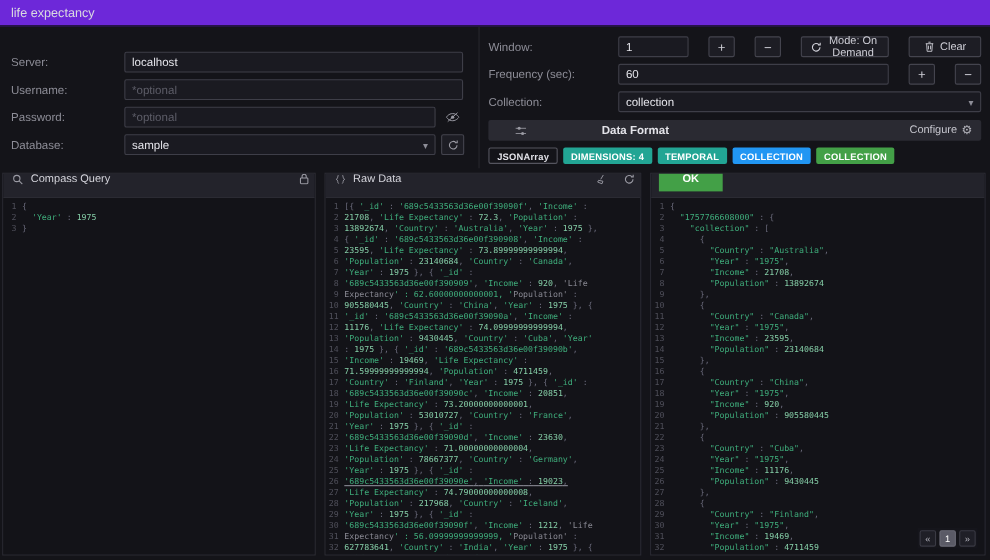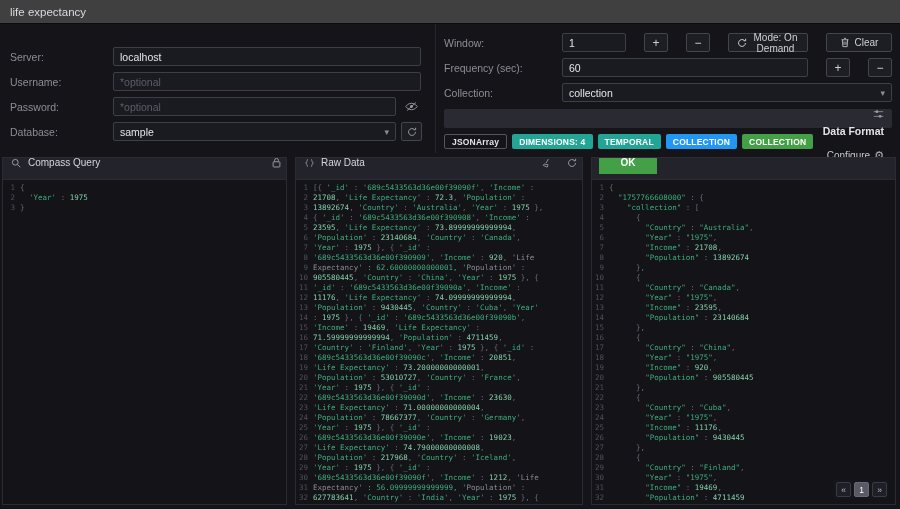--- a/index.html
+++ b/index.html
@@ -4,21 +4,21 @@
 <style>
   * { box-sizing: border-box; }
   html,body { margin:0; padding:0; }
   body {
     width:900px; height:509px; overflow:hidden;
     background:#141419; color:#d2d2d9;
     font-family:"Liberation Sans", sans-serif; font-size:11px;
   }
   
   .titlebar {
-    height:24px; background:#404040; border-bottom:1px solid #0b0b0f;
+    height:24px; background:#6d28d9; border-bottom:1px solid #0b0b0f;
     display:flex; align-items:center; padding:0 10px;
   }
   .titlebar .app-title { font-size:11.5px; color:#dadae0; }
 
   
   .top { display:flex; height:129px; }
   .left-form {
     width:436px; flex:none; padding:20px 10px 0 10px;
     border-right:1px solid #26262d;
   }
@@ -61,21 +61,21 @@
     font-family:"Liberation Sans", sans-serif;
   }
   .cmd-btn.grow { flex:1; }
   .win-input { width:64px; }
   .freq-input { flex:1; }
   .grow1 { flex:1; }
 
   
   .df-bar {
     margin-top:4px; height:19px; background:#2a2a32; border-radius:2px;
-    display:flex; align-items:flex-end; padding:0 8px; gap:6px; color:#c6c6ce;flex-direction:column;
+    display:flex; align-items:center; padding:0 8px; gap:6px; color:#c6c6ce;
   }
   .df-bar .df-icon { margin-left:16px; color:#9a9aa3; display:flex; }
   .df-bar .df-title { margin-left:62px; font-size:10.5px; font-weight:bold; color:#e2e2e8; }
   .df-bar .sp { flex:1; }
   .df-configure { display:flex; align-items:center; gap:4px; font-size:10px; color:#c6c6ce; cursor:pointer; }
   .df-configure .gear { font-size:11px; color:#aeaeb6; }
   .badge-row { margin-top:6px; display:flex; gap:5px; }
   .badge {
     height:15px; display:flex; align-items:center; padding:0 7px;
     font-size:8.5px; font-weight:bold; color:#fff; border-radius:2px;
@@ -307,21 +307,21 @@
           <div class="code-line"><span class="ln">16</span><span class="lc" style="white-space: pre;"><span class="tok-n">71.59999999999994</span><span class="tok-p">,</span><span class="lc"> </span><span class="tok-s">'Population'</span><span class="lc"> </span><span class="tok-p">:</span><span class="lc"> </span><span class="tok-n">4711459</span><span class="tok-p">,</span></span></div>
           <div class="code-line"><span class="ln">17</span><span class="lc" style="white-space: pre;"><span class="tok-s">'Country'</span><span class="lc"> </span><span class="tok-p">:</span><span class="lc"> </span><span class="tok-s">'Finland'</span><span class="tok-p">,</span><span class="lc"> </span><span class="tok-s">'Year'</span><span class="lc"> </span><span class="tok-p">:</span><span class="lc"> </span><span class="tok-n">1975</span><span class="lc"> </span><span class="tok-p">}</span><span class="tok-p">,</span><span class="lc"> </span><span class="tok-p">{</span><span class="lc"> </span><span class="tok-s">'_id'</span><span class="lc"> </span><span class="tok-p">:</span></span></div>
           <div class="code-line"><span class="ln">18</span><span class="lc" style="white-space: pre;"><span class="tok-s">'689c5433563d36e00f39090c'</span><span class="tok-p">,</span><span class="lc"> </span><span class="tok-s">'Income'</span><span class="lc"> </span><span class="tok-p">:</span><span class="lc"> </span><span class="tok-n">20851</span><span class="tok-p">,</span></span></div>
           <div class="code-line"><span class="ln">19</span><span class="lc" style="white-space: pre;"><span class="tok-s">'Life Expectancy'</span><span class="lc"> </span><span class="tok-p">:</span><span class="lc"> </span><span class="tok-n">73.20000000000001</span><span class="tok-p">,</span></span></div>
           <div class="code-line"><span class="ln">20</span><span class="lc" style="white-space: pre;"><span class="tok-s">'Population'</span><span class="lc"> </span><span class="tok-p">:</span><span class="lc"> </span><span class="tok-n">53010727</span><span class="tok-p">,</span><span class="lc"> </span><span class="tok-s">'Country'</span><span class="lc"> </span><span class="tok-p">:</span><span class="lc"> </span><span class="tok-s">'France'</span><span class="tok-p">,</span></span></div>
           <div class="code-line"><span class="ln">21</span><span class="lc" style="white-space: pre;"><span class="tok-s">'Year'</span><span class="lc"> </span><span class="tok-p">:</span><span class="lc"> </span><span class="tok-n">1975</span><span class="lc"> </span><span class="tok-p">}</span><span class="tok-p">,</span><span class="lc"> </span><span class="tok-p">{</span><span class="lc"> </span><span class="tok-s">'_id'</span><span class="lc"> </span><span class="tok-p">:</span></span></div>
           <div class="code-line"><span class="ln">22</span><span class="lc" style="white-space: pre;"><span class="tok-s">'689c5433563d36e00f39090d'</span><span class="tok-p">,</span><span class="lc"> </span><span class="tok-s">'Income'</span><span class="lc"> </span><span class="tok-p">:</span><span class="lc"> </span><span class="tok-n">23630</span><span class="tok-p">,</span></span></div>
           <div class="code-line"><span class="ln">23</span><span class="lc" style="white-space: pre;"><span class="tok-s">'Life Expectancy'</span><span class="lc"> </span><span class="tok-p">:</span><span class="lc"> </span><span class="tok-n">71.00000000000004</span><span class="tok-p">,</span></span></div>
           <div class="code-line"><span class="ln">24</span><span class="lc" style="white-space: pre;"><span class="tok-s">'Population'</span><span class="lc"> </span><span class="tok-p">:</span><span class="lc"> </span><span class="tok-n">78667377</span><span class="tok-p">,</span><span class="lc"> </span><span class="tok-s">'Country'</span><span class="lc"> </span><span class="tok-p">:</span><span class="lc"> </span><span class="tok-s">'Germany'</span><span class="tok-p">,</span></span></div>
           <div class="code-line"><span class="ln">25</span><span class="lc" style="white-space: pre;"><span class="tok-s">'Year'</span><span class="lc"> </span><span class="tok-p">:</span><span class="lc"> </span><span class="tok-n">1975</span><span class="lc"> </span><span class="tok-p">}</span><span class="tok-p">,</span><span class="lc"> </span><span class="tok-p">{</span><span class="lc"> </span><span class="tok-s">'_id'</span><span class="lc"> </span><span class="tok-p">:</span></span></div>
-          <div class="code-line"><span class="ln">26</span><span class="lc" style="white-space: pre;"><span class="tok-s">'689c5433563d36e00f39090e'</span><span class="tok-p">,</span><span class="lc"> </span><span class="tok-s">'Income'</span><span class="lc"> </span><span class="tok-p">:</span><span class="lc"> </span><span class="tok-n">19023</span><span class="tok-p">,</span></span></div>
+          <div class="code-line"><span class="ln">26</span><span class="lc" style="white-space: pre; text-decoration: underline;"><span class="tok-s">'689c5433563d36e00f39090e'</span><span class="tok-p">,</span><span class="lc"> </span><span class="tok-s">'Income'</span><span class="lc"> </span><span class="tok-p">:</span><span class="lc"> </span><span class="tok-n">19023</span><span class="tok-p">,</span></span></div>
           <div class="code-line"><span class="ln">27</span><span class="lc" style="white-space: pre;"><span class="tok-s">'Life Expectancy'</span><span class="lc"> </span><span class="tok-p">:</span><span class="lc"> </span><span class="tok-n">74.79000000000008</span><span class="tok-p">,</span></span></div>
           <div class="code-line"><span class="ln">28</span><span class="lc" style="white-space: pre;"><span class="tok-s">'Population'</span><span class="lc"> </span><span class="tok-p">:</span><span class="lc"> </span><span class="tok-n">217968</span><span class="tok-p">,</span><span class="lc"> </span><span class="tok-s">'Country'</span><span class="lc"> </span><span class="tok-p">:</span><span class="lc"> </span><span class="tok-s">'Iceland'</span><span class="tok-p">,</span></span></div>
           <div class="code-line"><span class="ln">29</span><span class="lc" style="white-space: pre;"><span class="tok-s">'Year'</span><span class="lc"> </span><span class="tok-p">:</span><span class="lc"> </span><span class="tok-n">1975</span><span class="lc"> </span><span class="tok-p">}</span><span class="tok-p">,</span><span class="lc"> </span><span class="tok-p">{</span><span class="lc"> </span><span class="tok-s">'_id'</span><span class="lc"> </span><span class="tok-p">:</span></span></div>
           <div class="code-line"><span class="ln">30</span><span class="lc" style="white-space: pre;"><span class="tok-s">'689c5433563d36e00f39090f'</span><span class="tok-p">,</span><span class="lc"> </span><span class="tok-s">'Income'</span><span class="lc"> </span><span class="tok-p">:</span><span class="lc"> </span><span class="tok-n">1212</span><span class="tok-p">,</span><span class="lc"> 'Life</span></span></div>
           <div class="code-line"><span class="ln">31</span><span class="lc" style="white-space: pre;"><span class="lc">Expectancy</span><span class="tok-s">' : 56.09999999999999, '</span><span class="lc">Population' </span><span class="tok-p">:</span></span></div>
           <div class="code-line"><span class="ln">32</span><span class="lc" style="white-space: pre;"><span class="tok-n">627783641</span><span class="tok-p">,</span><span class="lc"> </span><span class="tok-s">'Country'</span><span class="lc"> </span><span class="tok-p">:</span><span class="lc"> </span><span class="tok-s">'India'</span><span class="tok-p">,</span><span class="lc"> </span><span class="tok-s">'Year'</span><span class="lc"> </span><span class="tok-p">:</span><span class="lc"> </span><span class="tok-n">1975</span><span class="lc"> </span><span class="tok-p">}</span><span class="tok-p">,</span><span class="lc"> </span><span class="tok-p">{</span></span></div>
           <div class="code-line"><span class="ln">33</span><span class="lc" style="white-space: pre;"><span class="tok-s">'_id'</span><span class="lc"> </span><span class="tok-p">:</span><span class="lc"> </span><span class="tok-s">'689c5433563d36e00f390910'</span><span class="tok-p">,</span><span class="lc"> </span><span class="tok-s">'Income'</span><span class="lc"> </span><span class="tok-p">:</span></span></div>
         </div>
     </div>
   </div>

